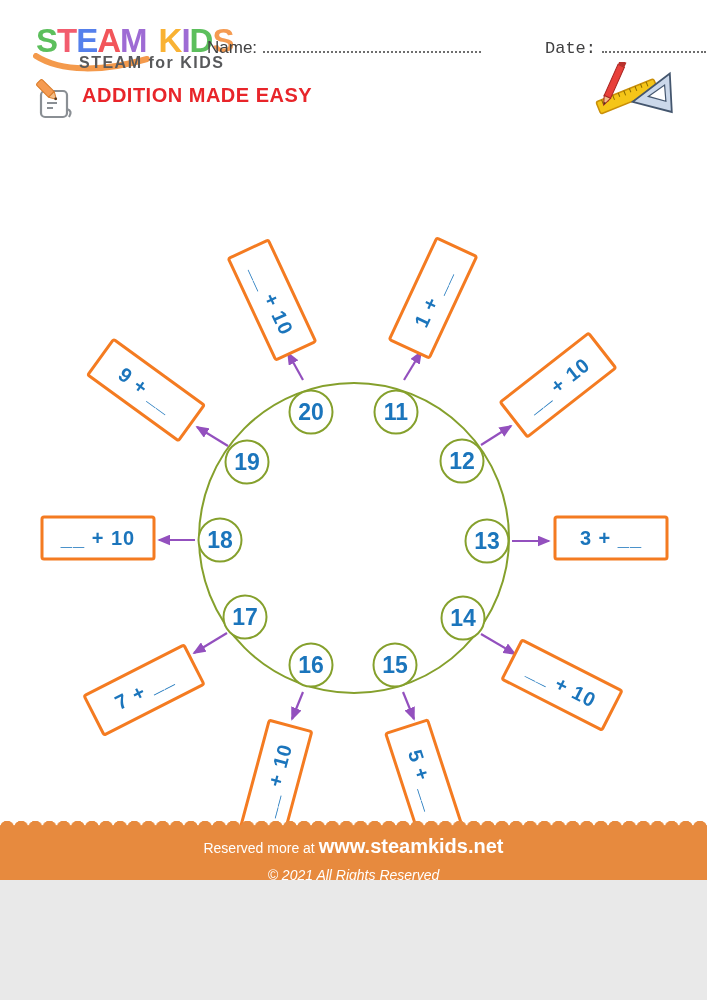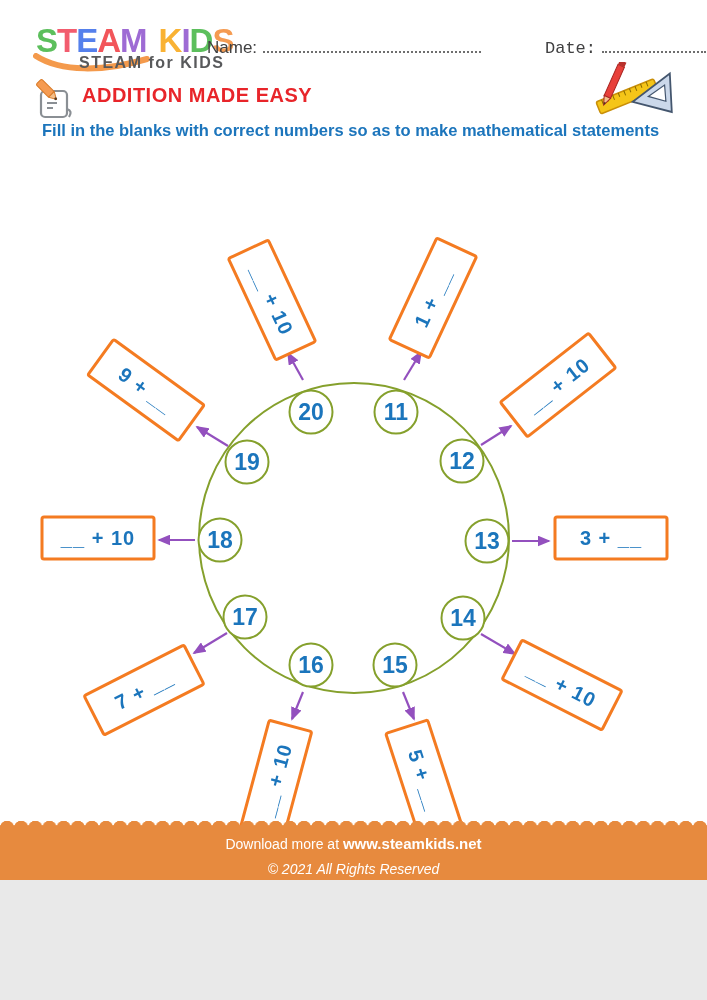--- a/index.html
+++ b/index.html
@@ -46,21 +46,21 @@
   
   .footer { position:absolute; left:0; right:0; bottom:0; }
   .scallops {
     height:8px;
     background-image: radial-gradient(circle at 50% 100%, #E78A3E 7px, rgba(231,138,62,0) 7.5px);
     background-size: 14.15px 8px;
     background-repeat: repeat-x;
   }
   .footer-bar { height:52px; background:#E78A3E; color:#ffffff; text-align:center; padding-top:7px; box-sizing:border-box; }
   .footer-line1 { font-size:14px; }
-  .footer-url { font-weight:700; font-size:15px; }
+  .footer-url { font-weight:700; font-size:20px; }
   .footer-line2 { font-size:14px; font-style:italic; margin-top:9px; }
 </style>
 </head>
 <body>
 
 <div class="page">
 
   <div class="logo-text"><span class="l-green">S</span><span class="l-pink">T</span><span class="l-blue">E</span><span class="l-red">A</span><span class="l-purple">M</span><span class="l-yellow gap">K</span><span class="l-purple">I</span><span class="l-green">D</span><span class="l-orange">S</span></div>
   <svg class="swoosh" width="120" height="22">
     <path d="M3,3 C28,19 70,19 114,6" stroke="#F49A4C" stroke-width="6" fill="none" stroke-linecap="round"></path>
@@ -110,21 +110,20 @@
 
     <g transform="translate(34,2) rotate(24)">
       <rect x="-3.5" y="2" width="7" height="34" fill="#E8403A" stroke="#a82420" stroke-width="1"></rect>
       <rect x="-3.5" y="-3" width="7" height="5" fill="#b8312c"></rect>
       <path d="M-3.5,36 L0,45 L3.5,36 Z" fill="#f3c08c" stroke="#a82420" stroke-width="1"></path>
       <path d="M-1.2,42 L0,45 L1.2,42 Z" fill="#4a3120"></path>
     </g>
   </svg>
 
   <div class="instructions">
-    <div>Fill in the blanks with correct numbers so as to make mathematical statements</div>
   </div>
 
   <svg class="diagram" width="707" height="640" viewBox="0 0 707 640">
     <defs>
       <marker id="ah" markerWidth="6" markerHeight="5" refX="5.2" refY="2.5" orient="auto">
         <path d="M0,0 L6,2.5 L0,5 Z" fill="#9350BE"></path>
       </marker>
     </defs>
 
     <circle cx="354" cy="308" r="155" fill="none" stroke="#85A02C" stroke-width="2"></circle>
@@ -220,20 +219,20 @@
     <g>
       <circle class="node-circle" cx="311" cy="182" r="21.5"></circle>
       <text class="num-text" x="311" y="190">20</text>
     </g>
   </svg>
 
   <div class="footer">
     <div class="scallops"></div>
     <div class="footer-bar">
       <div class="footer-line1">
-        <span>Download more at</span>
+        <span>Reserved more at</span>
         <span class="footer-url">www.steamkids.net</span>
       </div>
       <div class="footer-line2">© 2021 All Rights Reserved</div>
     </div>
   </div>
 
 </div>
 
 </body></html>

